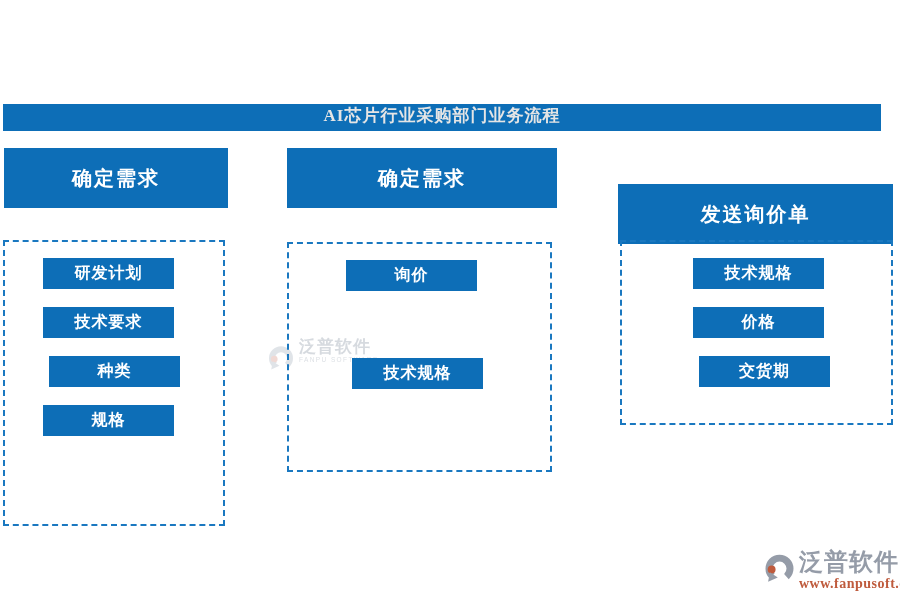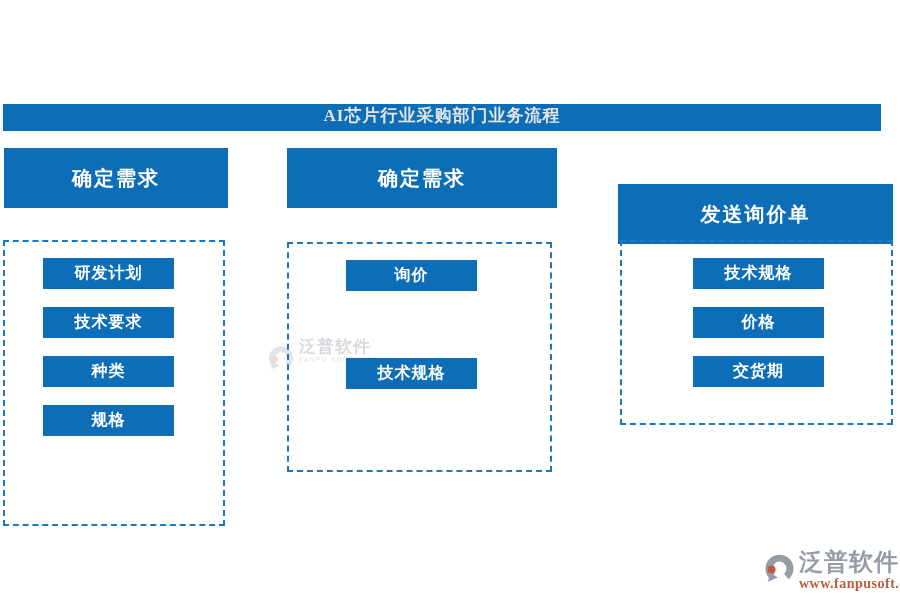--- a/index.html
+++ b/index.html
@@ -54,21 +54,21 @@
     background: #0d6eb7;
     display: flex; align-items: center; justify-content: center;
     color: #ffffff; font-weight: bold; font-size: 16px;
     letter-spacing: 1px;
   }
   .d1 .process-item { left: 38px; }
   .d2 .process-item { left: 57px; }
   .d3 .process-item { left: 71px; }
   .r0 { top: 16px;  }
   .r1 { top: 65px; text-align: right;  }
-  .r2 { top: 114px; }
+  .r2 { top: 114px; margin-left: 6px; }
   .r3 { top: 163px; font-family: Liberation Serif, serif; }
 
   
   .watermark {
     position: absolute; left: 266px; top: 338px;
     display: flex; align-items: flex-start;
     opacity: 0.5;
     z-index: 1;
   }
   .watermark .wm-icon { width: 30px; height: 34px; margin-top: 4px; }

